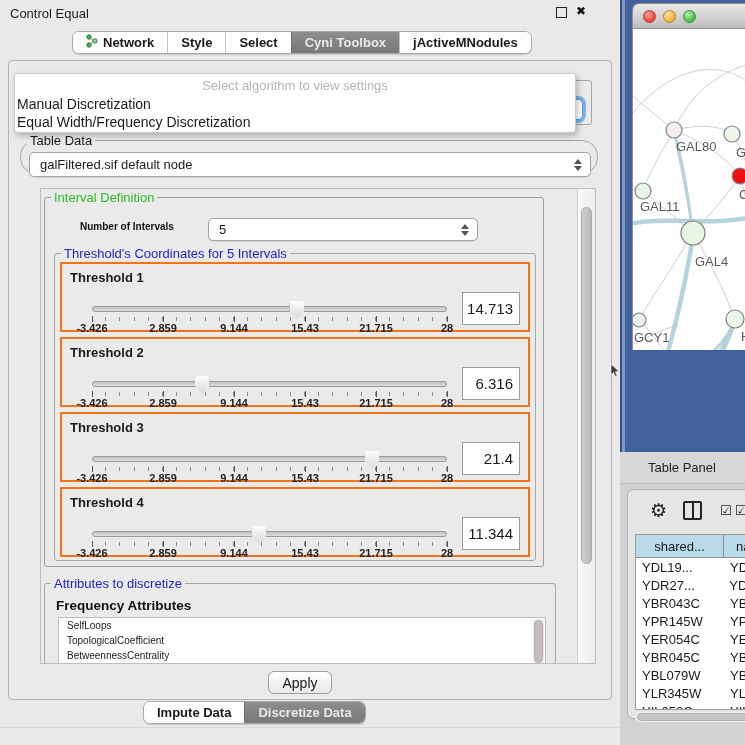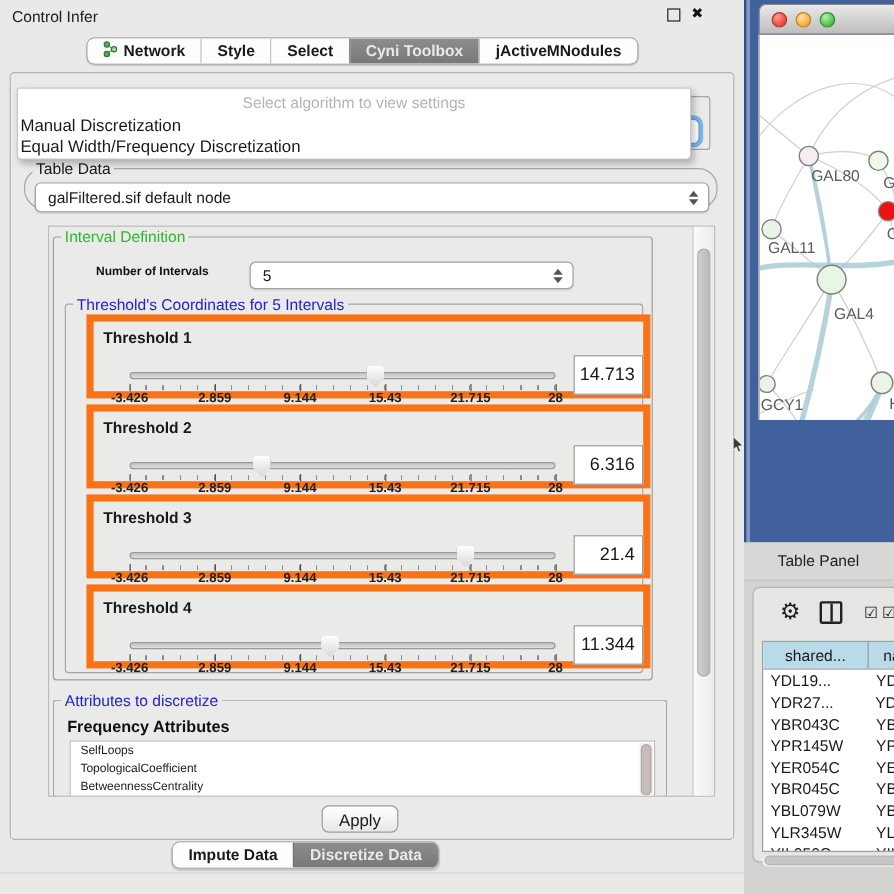--- a/index.html
+++ b/index.html
@@ -59,21 +59,21 @@
                 background:#eaeae8; }
   #main-vscroll { left:577px; top:189px; width:18px; height:474px;
      background:linear-gradient(90deg,#fafafa,#ececec); border-left:1px solid #cfcfcf; }
   #main-vscroll .thumb { position:absolute; left:3px; top:18px; width:11px; height:357px;
      background:linear-gradient(90deg,#cfcfcf,#b9b9b9); border:1px solid #a9a9a9; border-radius:6px; }
 
   .bold13 { font-size:10px; font-weight:bold; color:#111; }
 
   
   .thr-panel { position:absolute; left:60px; width:470px; height:70px;
-     border:6px solid #f97316; background:#eaeae8;margin-left:12px; }
+     border:2px solid #f97316; background:#eaeae8; }
   .thr-label { position:absolute; left:8px; top:6px; font-size:13px; font-weight:bold; }
   .slider { position:absolute; left:30px; top:42px; width:355px; height:6px;
      background:linear-gradient(#c2c2c2,#dedede); border:1px solid #9a9a9a; border-radius:4px; }
   .sthumb { position:absolute; top:-6px; width:15px; height:18px; transform:translateX(-50%);
      background:linear-gradient(#fdfdfd,#d8d8d8);
      clip-path:polygon(12% 0,88% 0,100% 12%,100% 55%,50% 100%,0 55%,0 12%);
      filter:drop-shadow(0 0 1px #777); }
   .ticks { position:absolute; left:30px; top:52px; width:355px; height:6px;
      background:repeating-linear-gradient(90deg, transparent 0px, transparent 13.2px, #8a8a8a 13.2px, #8a8a8a 14.2px);
      background-size:355px 4px; background-position:0 1px; background-repeat:no-repeat; }
@@ -139,21 +139,21 @@
      background:#c6c6c6; border-radius:4px; border:1px solid #b2b2b2; }
 
   #cursor { left:610px; top:364px; width:10px; height:14px; z-index:50; }
 </style>
 </head>
 <body>
 
 <div class="abs" id="control-panel">
 
   <div class="abs" id="cp-titlebar">
-    <div class="abs" id="cp-title">Control Infer</div>
+    <div class="abs" id="cp-title">Control Equal</div>
     <div class="abs" id="cp-float"></div>
     <div class="abs" id="cp-close">✖</div>
   </div>
 
   <div class="abs segbar" id="top-tabs">
     <div class="seg">
       <span>
         <svg width="12" height="14" viewBox="0 0 12 14">
           <line x1="3" y1="3" x2="8" y2="7" stroke="#888" stroke-width="1"></line>
           <line x1="3" y1="11" x2="8" y2="7" stroke="#888" stroke-width="1"></line>

